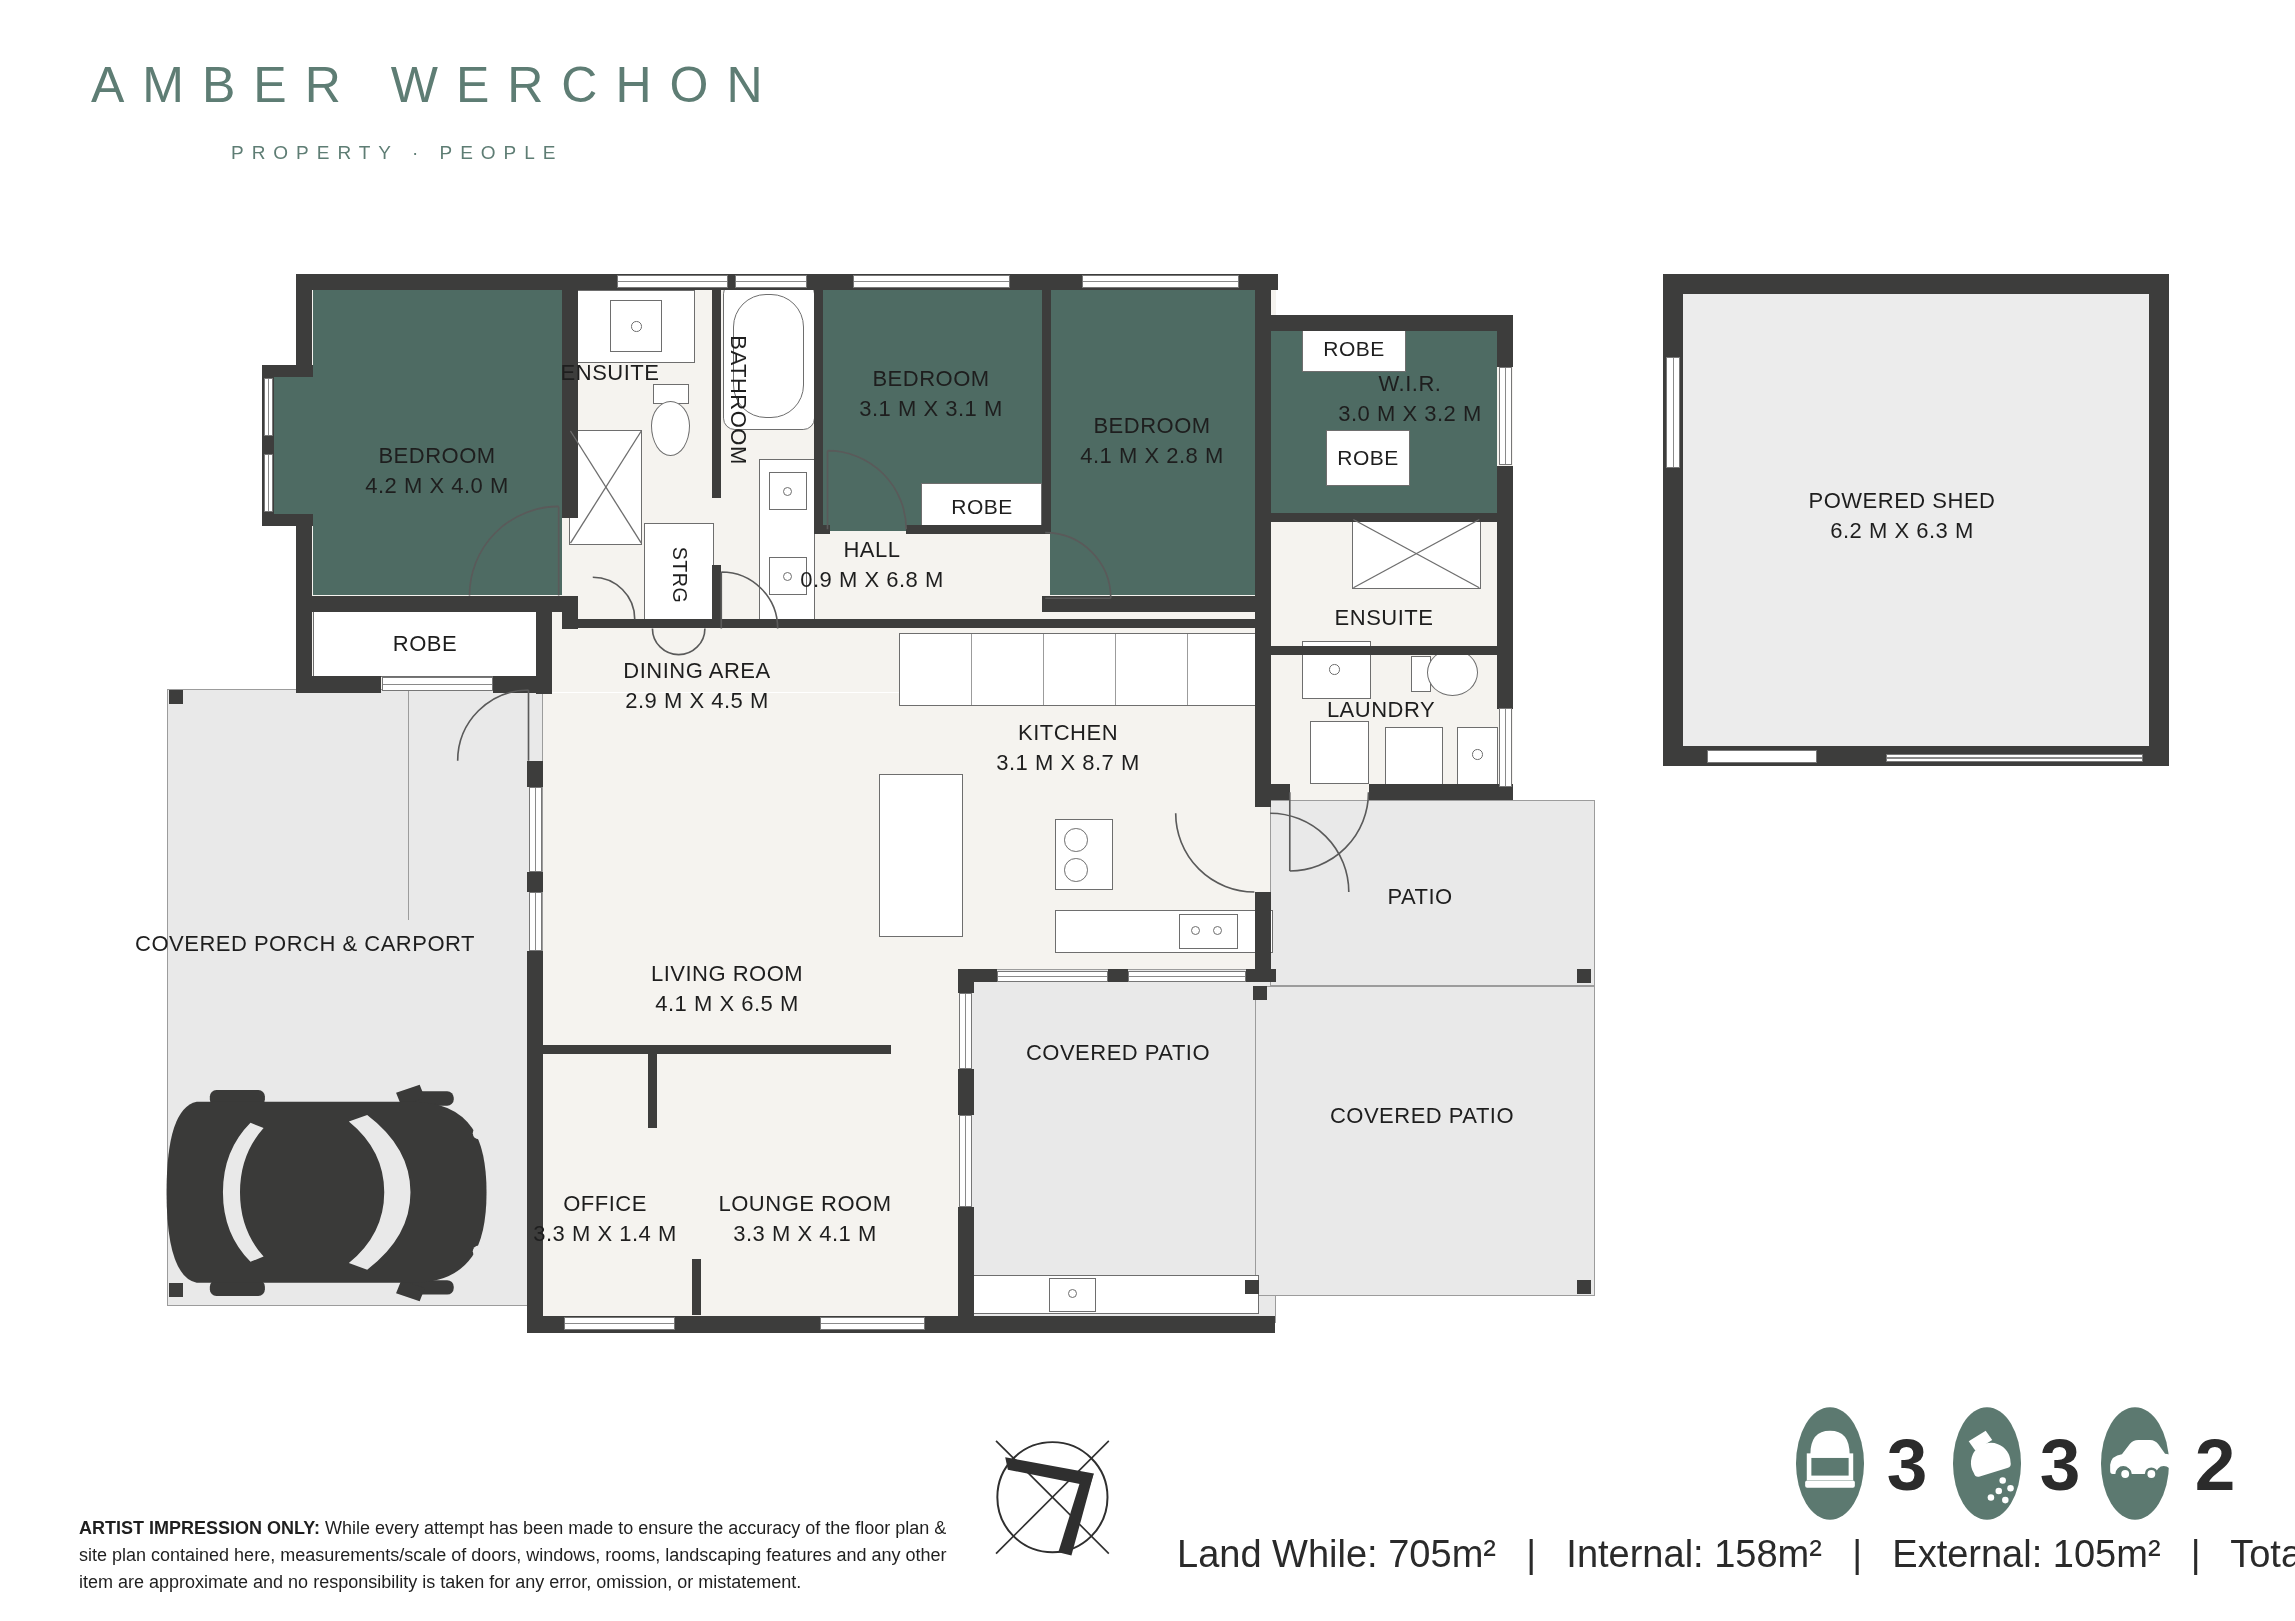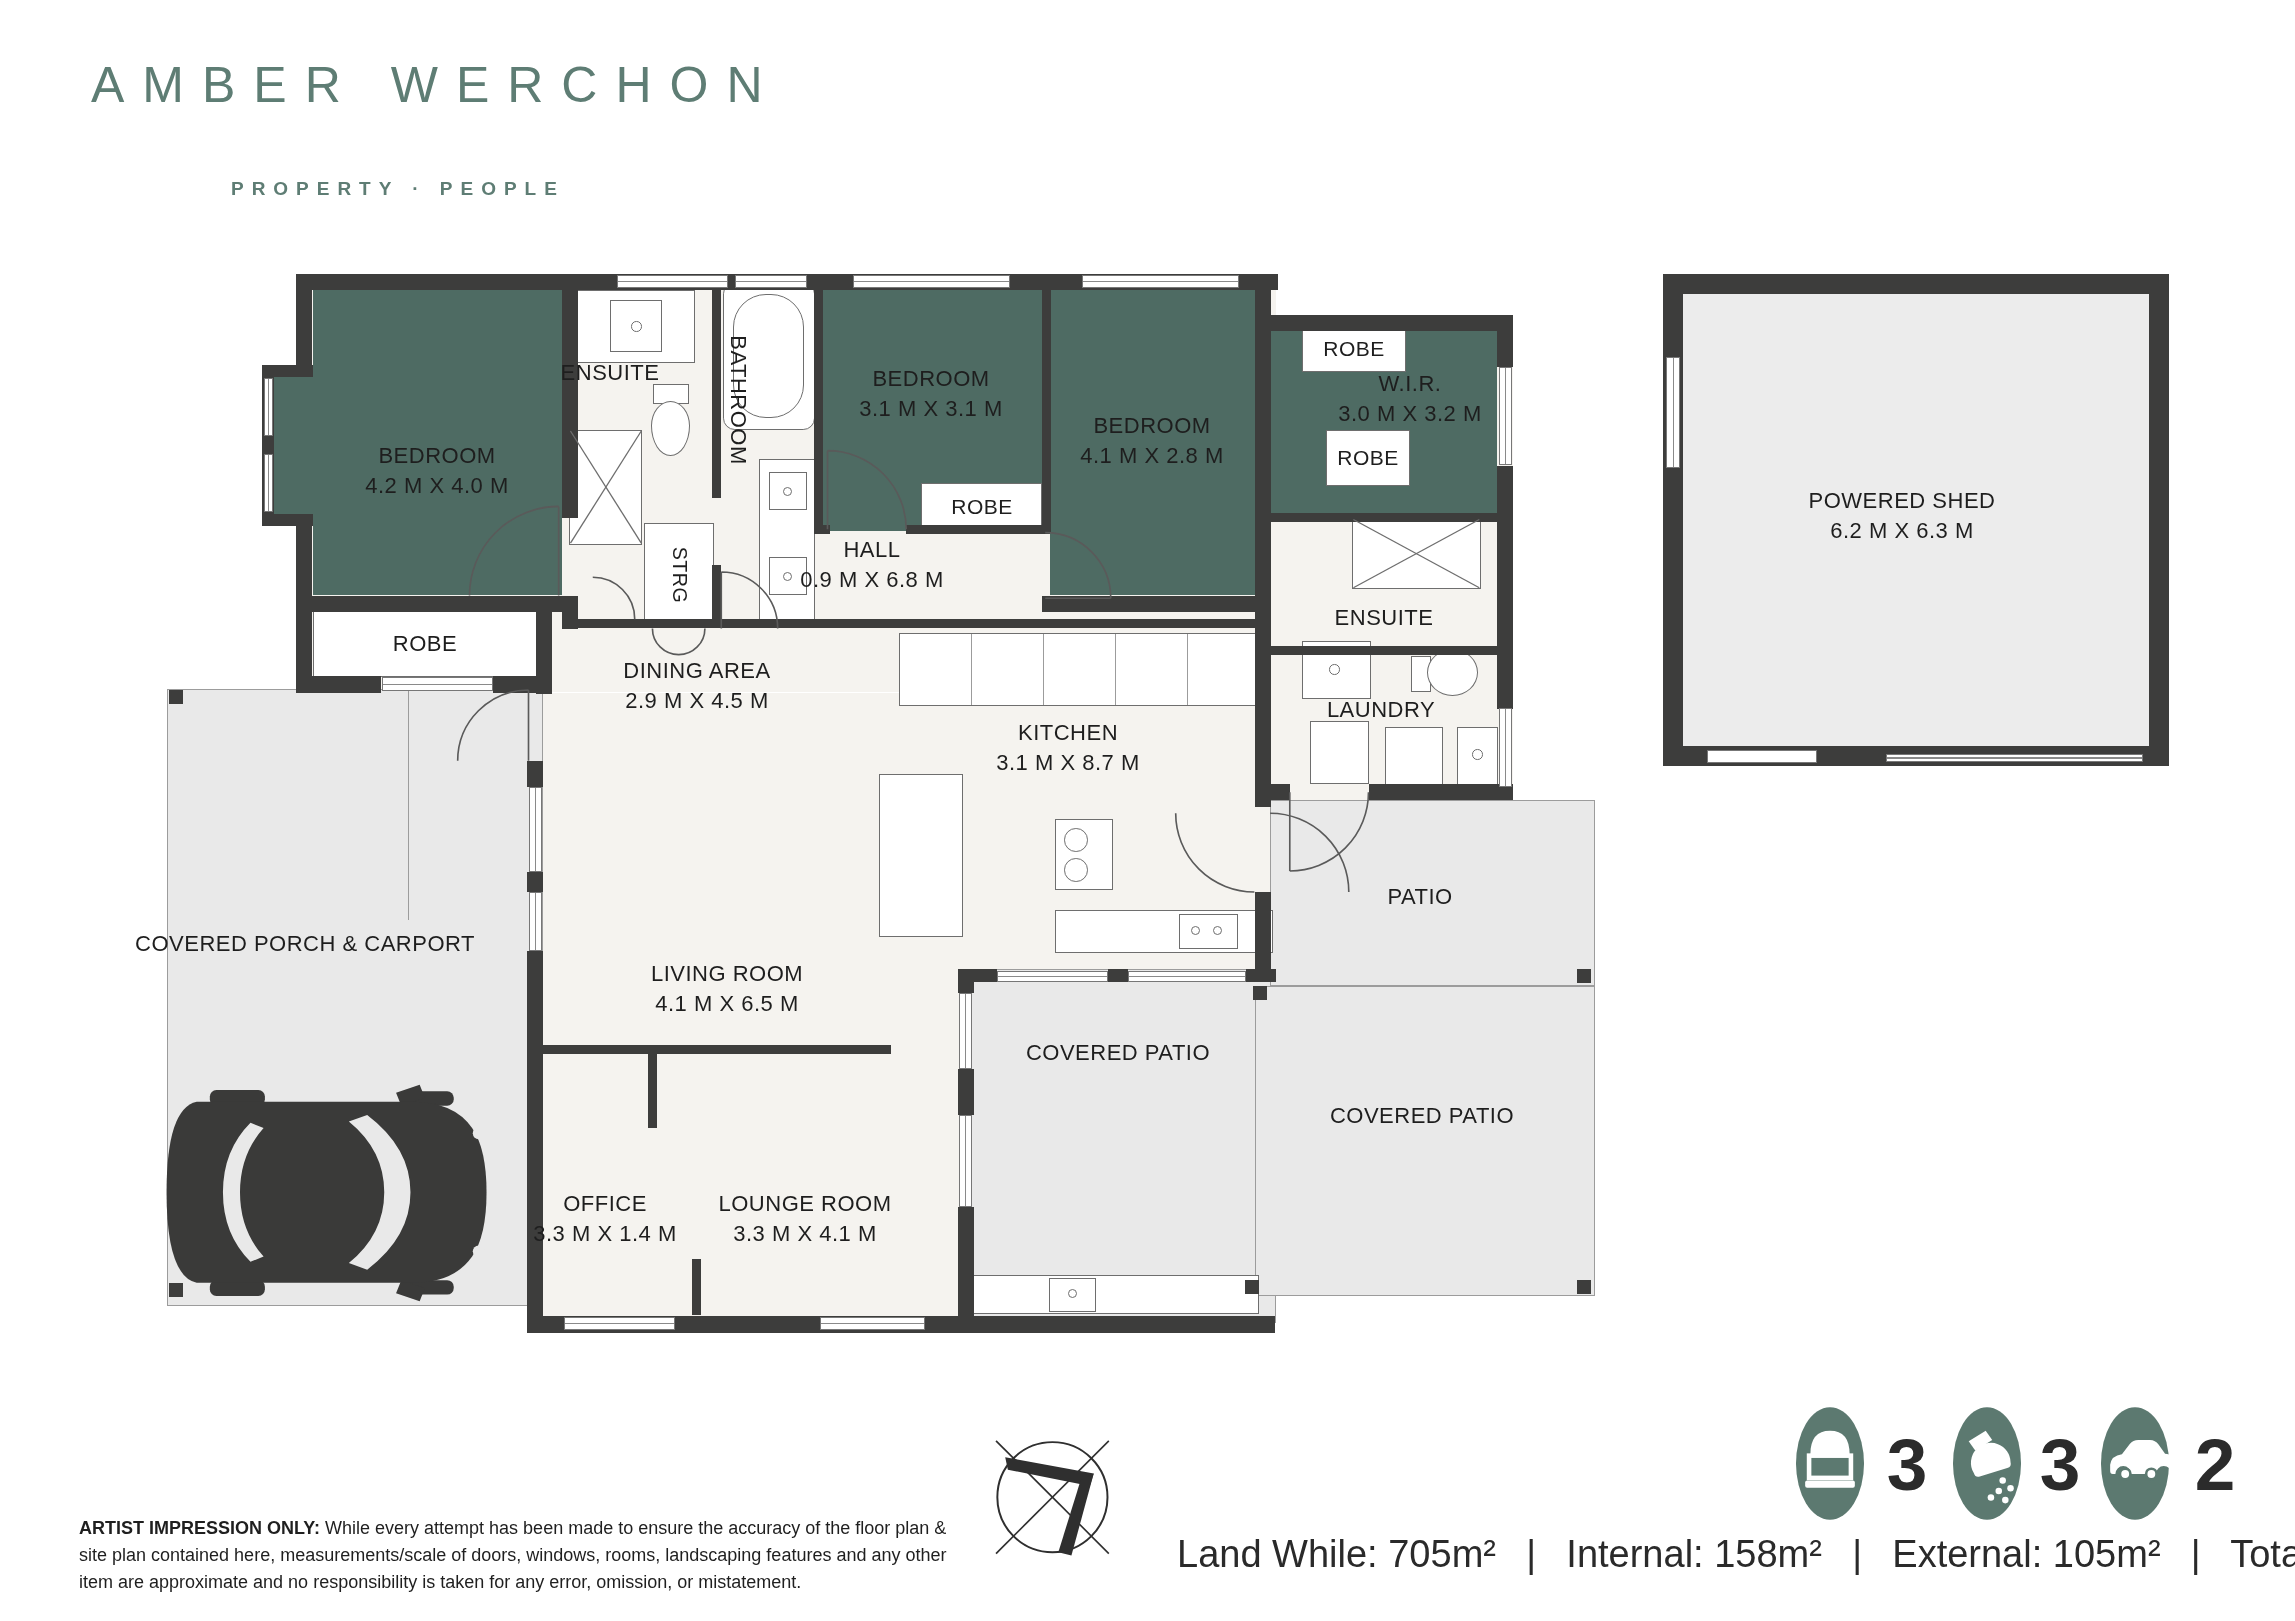--- a/index.html
+++ b/index.html
@@ -14,21 +14,21 @@
   .win{position:absolute;background:#ffffff;border:0.7px solid #777;box-sizing:border-box;}
   .winH::after{content:"";position:absolute;left:0;right:0;top:50%;height:1.3px;margin-top:-0.7px;background:#8a8a8a;}
   .winV::after{content:"";position:absolute;top:0;bottom:0;left:50%;width:1.3px;margin-left:-0.7px;background:#8a8a8a;}
   .post{position:absolute;width:14.4px;height:14.4px;background:#3d3d3c;}
   .lbl{position:absolute;transform:translate(-50%,-50%);text-align:center;color:#1e1e1e;
        font-size:22px;letter-spacing:0.5px;line-height:1.38;white-space:nowrap;}
   .lbl.rot{transform:translate(-50%,-50%) rotate(90deg);}
   .thin{position:absolute;background:#9c9c9c;}
   .circ{position:absolute;border:1.3px solid #6e6e6e;border-radius:50%;background:#fff;box-sizing:border-box;}
   .logo{position:absolute;left:91px;top:56px;font-size:50px;letter-spacing:.36em;color:#5e7d74;font-weight:400;}
-  .tagline{position:absolute;left:231px;top:142px;font-size:19px;letter-spacing:.42em;color:#5e7d74;font-weight:700;margin-top:36px;}
+  .tagline{position:absolute;left:231px;top:142px;font-size:19px;letter-spacing:.42em;color:#5e7d74;font-weight:400;}
   .address{position:absolute;left:77px;top:1422px;font-size:55px;color:#1b1b1b;}
   .address b{margin-left:11.8px;font-weight:700;}
   .disclaimer{position:absolute;left:79px;top:1515px;width:872px;font-size:18px;line-height:1.5;color:#1f1f1f;}
   .disclaimer b{font-weight:700;}
   .stats{position:absolute;left:1177px;top:1533px;font-size:38px;color:#2a2a2a;white-space:nowrap;}
   .stats .sep{margin:0 19.7px;color:#2a2a2a;}
   .featnum{position:absolute;transform:translate(-50%,-50%);font-size:73px;font-weight:700;color:#2b2b2b;}
   svg{position:absolute;left:0;top:0;}
 </style>
 </head>

